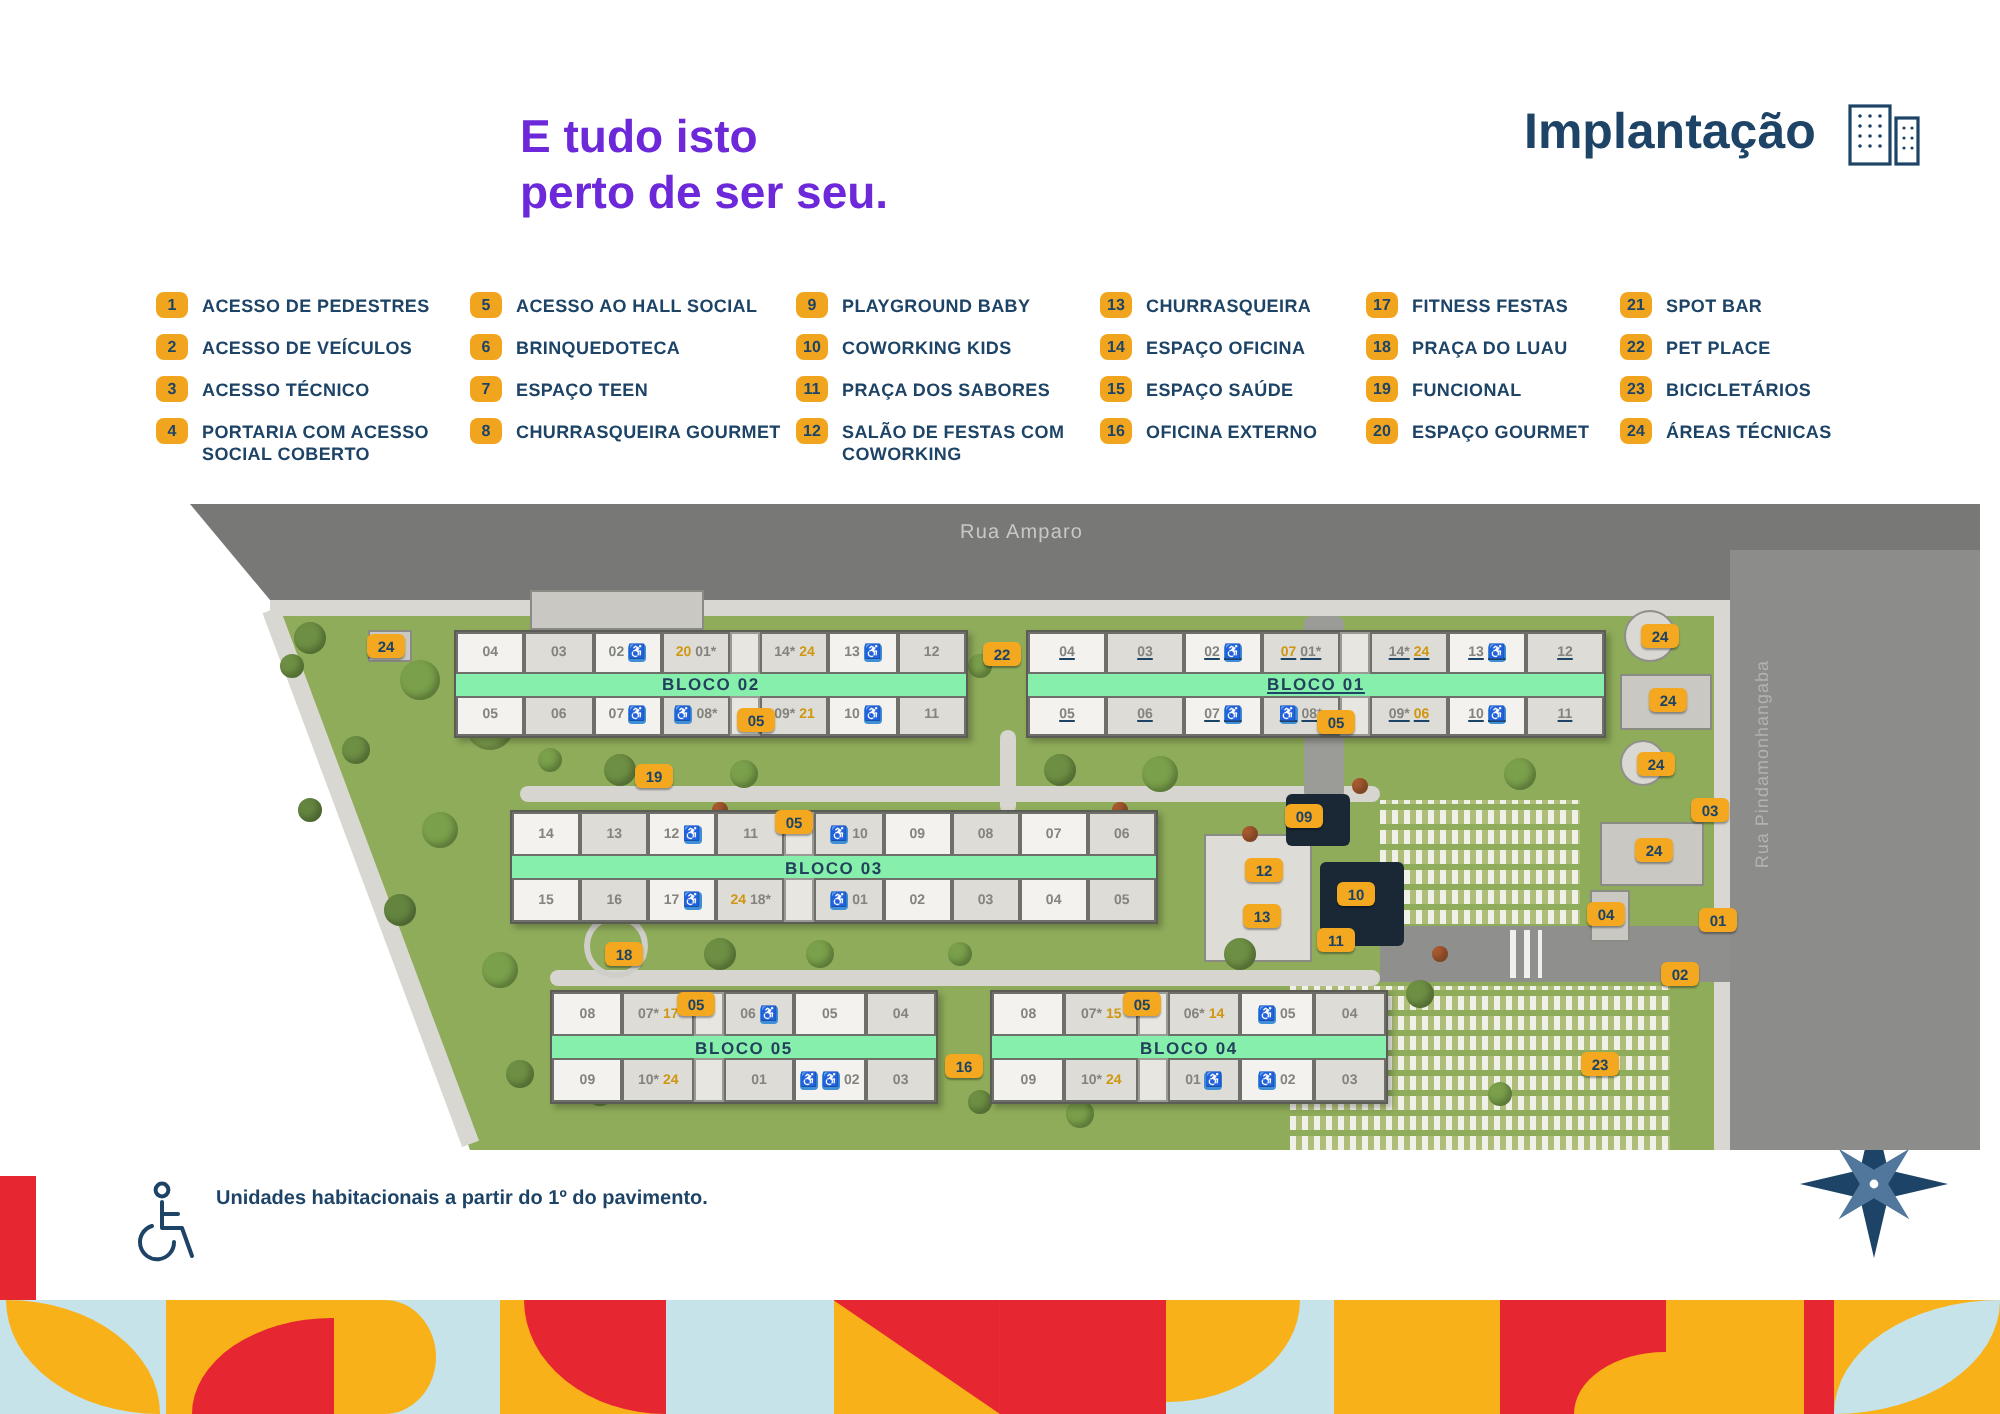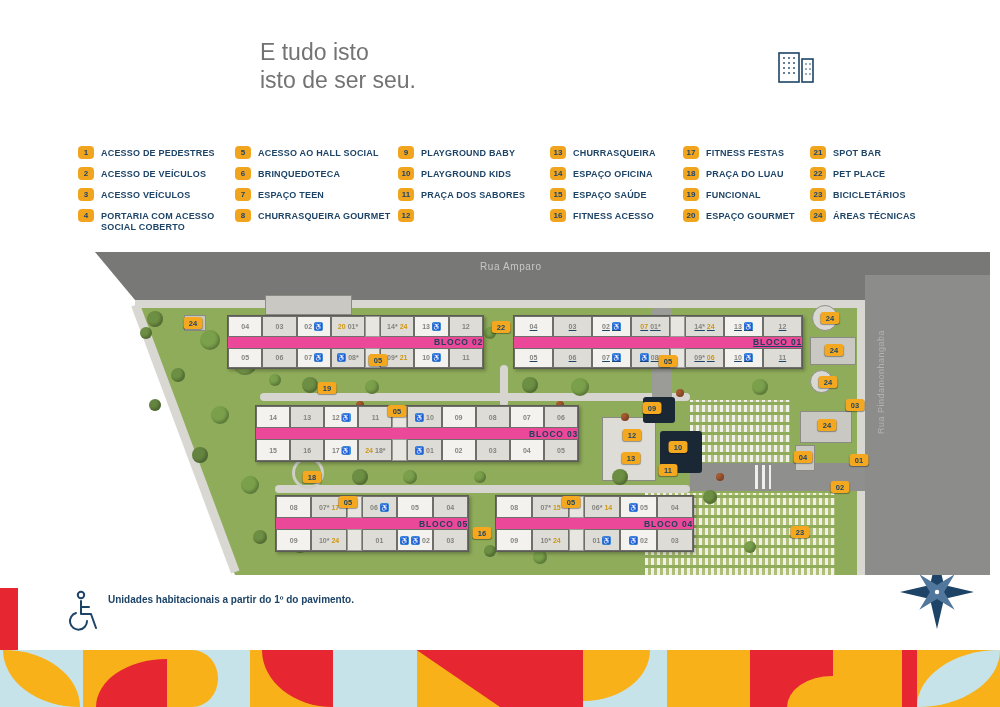--- a/index.html
+++ b/index.html
@@ -3,21 +3,21 @@
 <meta charset="utf-8">
 <style>
   html,body{margin:0;padding:0;}
   .page{position:relative;width:1000px;height:707px;background:#ffffff;overflow:hidden;
         font-family:"Liberation Sans",sans-serif;color:#1d4467;}
   
   .logo{position:absolute;left:60px;top:24px;width:200px;height:100px;}
   .logo svg{position:absolute;left:0;top:0;}
   .logo-title{position:absolute;left:32px;top:26px;font-size:35px;font-weight:bold;letter-spacing:2px;color:#1d4467;}
   .logo-sub{position:absolute;left:36px;top:68px;font-size:11px;font-weight:bold;letter-spacing:2.5px;color:#1d4467;}
-  .tagline{position:absolute;left:260px;top:38px;font-size:23px;font-weight:normal;line-height:28px;color:#737373;}
+  .tagline{position:absolute;left:260px;top:54px;font-size:23px;font-weight:bold;line-height:28px;color:#6d28d9;}
   .section-head{position:absolute;left:762px;top:48px;display:flex;align-items:center;}
   .section-title{font-size:25px;font-weight:bold;color:#1d4467;}
   .section-head svg{margin-left:14px;}
   
   .legend{position:absolute;left:78px;top:146px;width:845px;display:flex;}
   .legend-col{display:flex;flex-direction:column;}
   .legend-col:nth-child(1){width:157px;}
   .legend-col:nth-child(2){width:163px;}
   .legend-col:nth-child(3){width:152px;}
   .legend-col:nth-child(4){width:133px;}
@@ -49,21 +49,21 @@
                       repeating-linear-gradient(90deg,rgba(243,243,238,.95) 0 3px,rgba(0,0,0,0) 3px 6px);}
   .structure{position:absolute;background:#c9c8c2;border:1px solid #8b8b85;z-index:8;}
   .tank{position:absolute;background:#d9d8d3;border:1px solid #90908a;border-radius:50%;z-index:8;}
   .mat{position:absolute;background:#1a2836;border-radius:3px;z-index:9;}
   .plaza{position:absolute;border:3px solid #cfcec8;border-radius:50%;z-index:4;}
   .tree{position:absolute;border-radius:50%;z-index:12;box-shadow:inset -2px -2px 3px rgba(0,0,0,.25);}
   
   .block{position:absolute;border:1px solid #5c5c57;background:#efede9;display:flex;flex-direction:column;z-index:15;
      box-shadow:2px 2px 3px rgba(0,0,0,.25);}
   .block .row{flex:1;display:flex;}
-  .block .corridor{height:11px;display:flex;align-items:center;justify-content:flex-end;background:#ec4899;}
+  .block .corridor{height:11px;display:flex;align-items:center;justify-content:center;background:#86efac;}
   .block-label{font-size:8.5px;font-weight:bold;letter-spacing:.8px;color:#23405c;}
   .cell{flex:1;display:flex;align-items:center;justify-content:center;gap:2px;
      background:#f3f2ef;border:1px solid #6f6f69;margin:0;}
   .row .cell:nth-child(even){background:#dedcd7;}
   .cell.entry{flex:0 0 13px;background:#e8e6e1;border-color:#9a9a94;}
   .unit{font-size:7px;color:#84847e;font-weight:bold;}
   .gold{font-size:7px;color:#cf9712;font-weight:bold;}
   .wc{display:inline-flex;width:9px;height:9px;background:#3f8fd8;border-radius:2px;color:#fff;
      font-size:7px;line-height:9px;align-items:center;justify-content:center;}
   .marker{position:absolute;transform:translate(-50%,-50%);min-width:15px;height:12px;padding:0 2px;
@@ -91,24 +91,25 @@
   .t12 span{left:0;top:0;width:100%;height:100%;background:#c7e3ea;border-radius:100% 0 100% 0;}
 </style>
 </head>
 <body>
 
 <div class="page">
 
 
   <div class="tagline">
     <div>E tudo isto</div>
-    <div>isto de ser seu.</div>
+    <div>perto de ser seu.</div>
   </div>
 
   <div class="section-head">
+    <span class="section-title">Implantação</span>
     <svg width="40" height="36" viewBox="0 0 40 36" fill="none" stroke="#1d4467" stroke-width="1.6">
       <rect x="3" y="5" width="20" height="29"></rect>
       <rect x="26" y="11" width="11" height="23"></rect>
       <g stroke="none" fill="#1d4467">
         <g>
           <circle cx="8" cy="10" r="0.9"></circle>
             <circle cx="13" cy="10" r="0.9"></circle>
             <circle cx="18" cy="10" r="0.9"></circle>
           <circle cx="8" cy="15" r="0.9"></circle>
             <circle cx="13" cy="15" r="0.9"></circle>
@@ -135,21 +136,21 @@
         <div class="legend-item">
           <div class="legend-badge">1</div>
           <div class="legend-label">ACESSO DE PEDESTRES</div>
         </div>
         <div class="legend-item">
           <div class="legend-badge">2</div>
           <div class="legend-label">ACESSO DE VEÍCULOS</div>
         </div>
         <div class="legend-item">
           <div class="legend-badge">3</div>
-          <div class="legend-label">ACESSO VEÍCULOS</div>
+          <div class="legend-label">ACESSO TÉCNICO</div>
         </div>
         <div class="legend-item">
           <div class="legend-badge">4</div>
           <div class="legend-label">PORTARIA COM ACESSO SOCIAL COBERTO</div>
         </div>
       </div>
       <div class="legend-col">
         <div class="legend-item">
           <div class="legend-badge">5</div>
           <div class="legend-label">ACESSO AO HALL SOCIAL</div>
@@ -167,46 +168,47 @@
           <div class="legend-label">CHURRASQUEIRA GOURMET</div>
         </div>
       </div>
       <div class="legend-col">
         <div class="legend-item">
           <div class="legend-badge">9</div>
           <div class="legend-label">PLAYGROUND BABY</div>
         </div>
         <div class="legend-item">
           <div class="legend-badge">10</div>
-          <div class="legend-label">PLAYGROUND KIDS</div>
+          <div class="legend-label">COWORKING KIDS</div>
         </div>
         <div class="legend-item">
           <div class="legend-badge">11</div>
           <div class="legend-label">PRAÇA DOS SABORES</div>
         </div>
         <div class="legend-item">
           <div class="legend-badge">12</div>
+          <div class="legend-label">SALÃO DE FESTAS COM COWORKING</div>
         </div>
       </div>
       <div class="legend-col">
         <div class="legend-item">
           <div class="legend-badge">13</div>
           <div class="legend-label">CHURRASQUEIRA</div>
         </div>
         <div class="legend-item">
           <div class="legend-badge">14</div>
           <div class="legend-label">ESPAÇO OFICINA</div>
         </div>
         <div class="legend-item">
           <div class="legend-badge">15</div>
           <div class="legend-label">ESPAÇO SAÚDE</div>
         </div>
         <div class="legend-item">
           <div class="legend-badge">16</div>
-          <div class="legend-label">FITNESS ACESSO</div>
+          <div class="legend-label">OFICINA EXTERNO</div>
         </div>
       </div>
       <div class="legend-col">
         <div class="legend-item">
           <div class="legend-badge">17</div>
           <div class="legend-label">FITNESS FESTAS</div>
         </div>
         <div class="legend-item">
           <div class="legend-badge">18</div>
           <div class="legend-label">PRAÇA DO LUAU</div>

